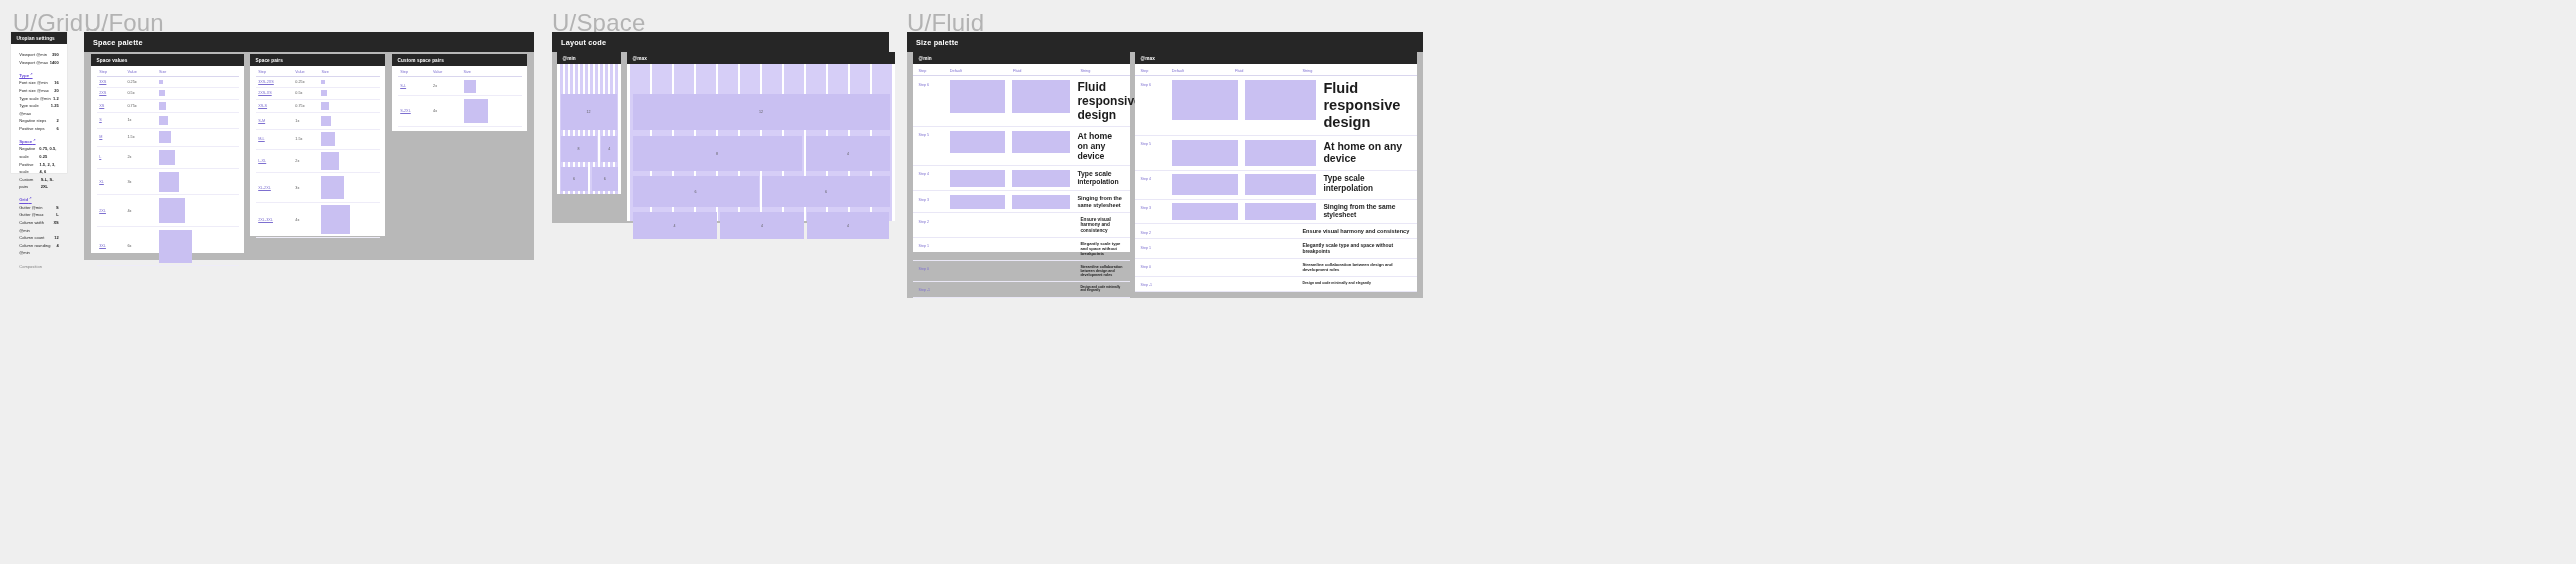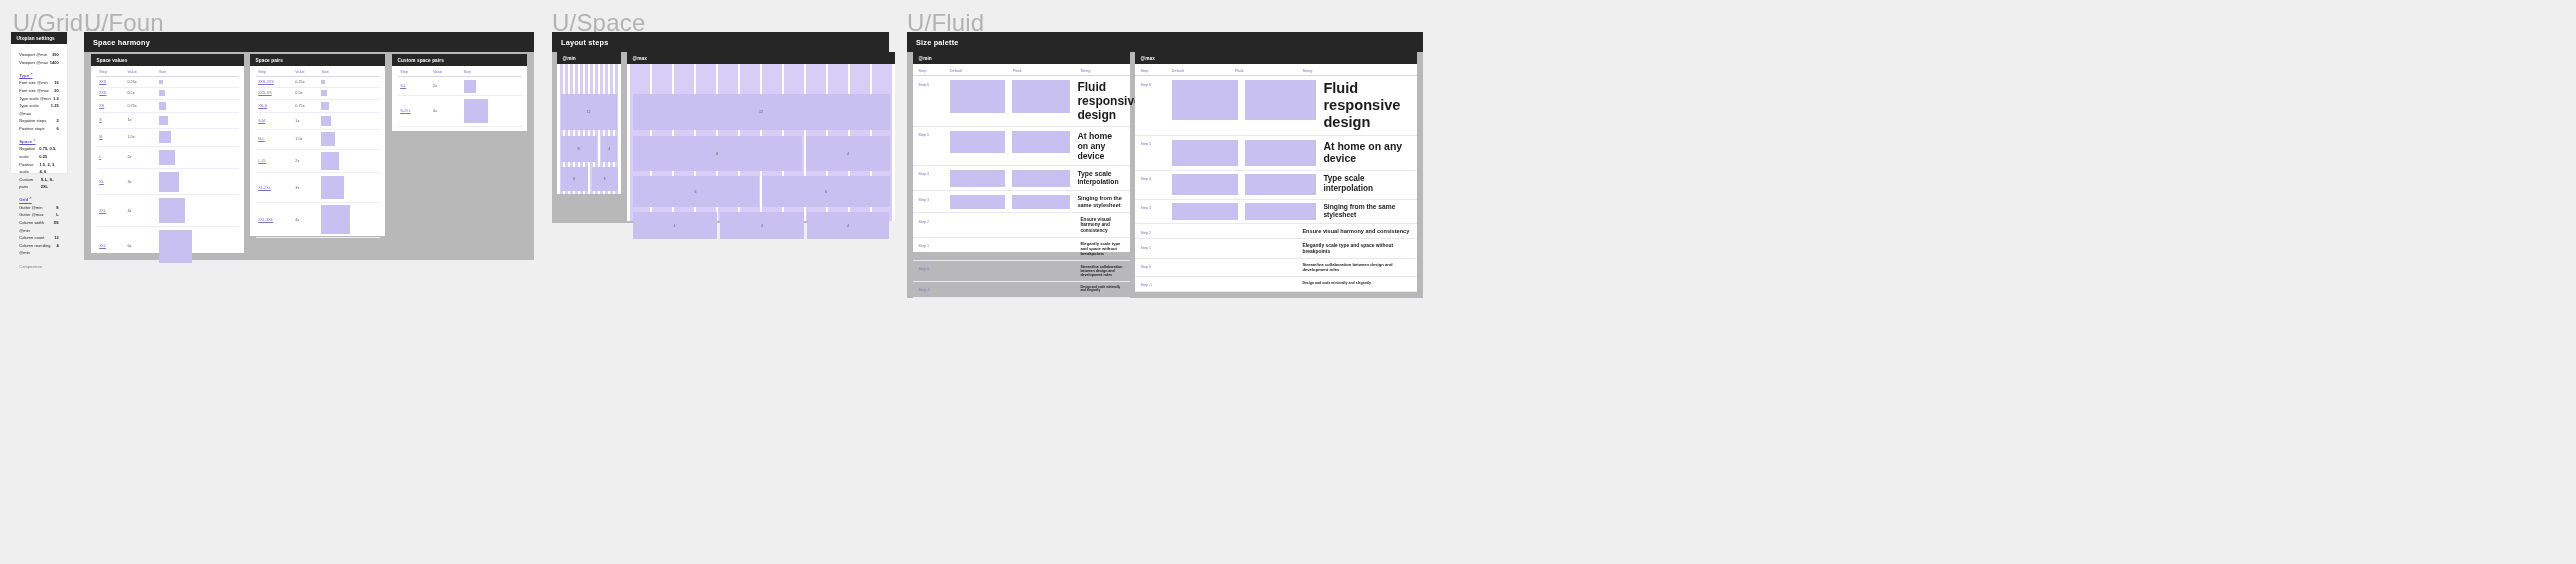--- a/index.html
+++ b/index.html
@@ -167,21 +167,21 @@
         </div>
         <div class="kv" style="margin-top: 6.4px; opacity: 0.55;">
           <span>Composition</span>
         </div>
       </div>
   </div>
 
   <div class="frame-title" style="left:84px; top:9px;">U/Foun</div>
   <div class="frame" style="left:84px; top:32px; width:450px; height:228px;">
     <div class="frame-dark-bar">
-      <span>Space harmony</span>
+      <span>Space palette</span>
     </div>
   </div>
   <div class="card" style="left:91px; top:54px; width:153px; height:199px;">
     <div class="card-bar">
       <span>Space values</span>
     </div>
     <div id="space-tbl-0" style="padding:0 5.5px;">
         <table class="tbl">
           <thead>
             <tr>
@@ -361,21 +361,21 @@
               </td>
             </tr>
           </tbody>
         </table>
       </div>
   </div>
 
   <div class="frame-title" style="left:552px; top:9px;">U/Space</div>
   <div class="frame" style="left:552px; top:32px; width:337px; height:191px;">
     <div class="frame-dark-bar">
-      <span>Layout steps</span>
+      <span>Layout code</span>
     </div>
   </div>
   <div class="card" style="left:557px; top:52px; width:64px; height:142px;">
     <div class="card-bar">
       <span>@min</span>
     </div>
     <div class="grid-underlay" id="grid-min-cols" style="position:absolute; left:0; top:12px; right:0; bottom:0;">
         <div class="grid-cols">
           <div class="grid-col"></div>
           <div class="grid-col"></div>

